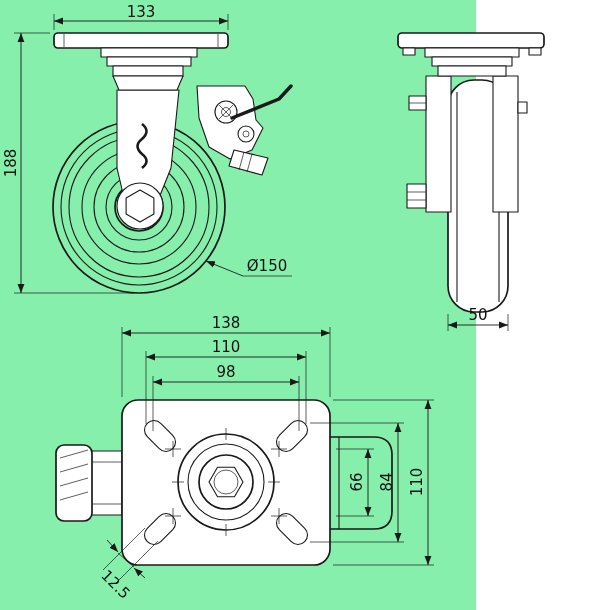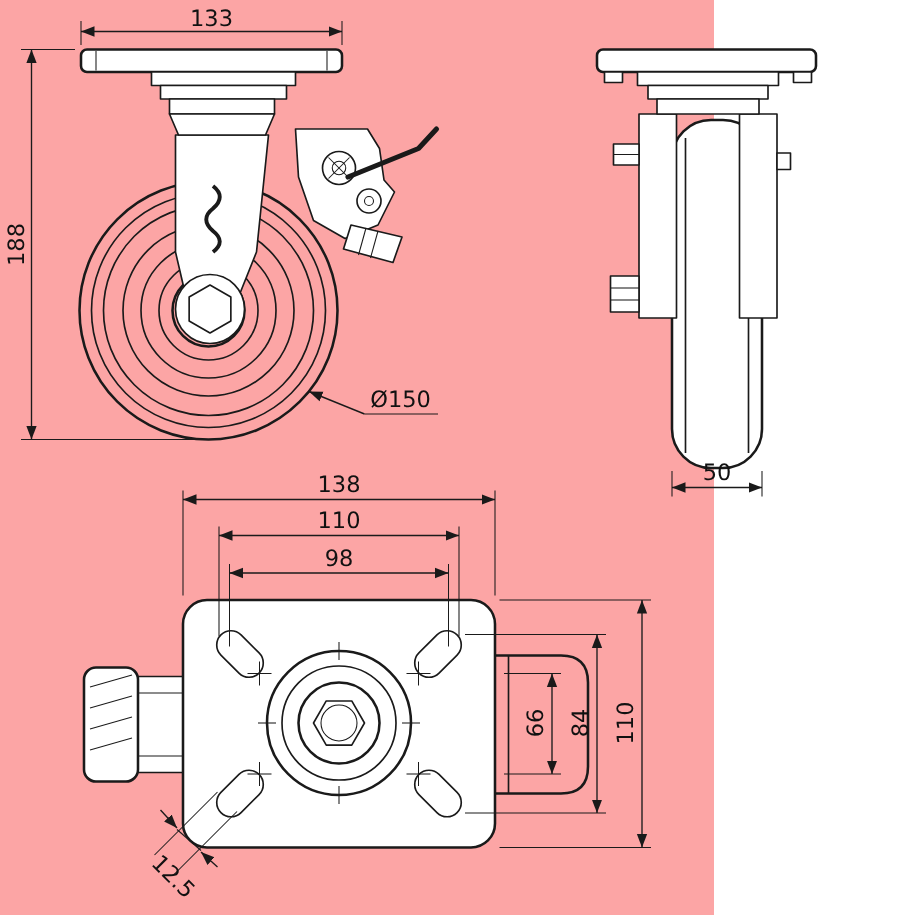--- a/index.html
+++ b/index.html
@@ -1,16 +1,16 @@
 <!DOCTYPE html>
 <html><head>
 <meta charset="utf-8">
 <style>
   html,body{margin:0;padding:0;background:#fff;}
-  .stage{width:476px;height:610px;background:#fca5a5;position:relative;font-family:"DejaVu Sans",sans-serif;}
+  .stage{width:476px;height:610px;background:#86efac;position:relative;font-family:"DejaVu Sans",sans-serif;}
   svg{display:block;}
   .o{stroke:#1a1a1a;stroke-width:1.7;fill:none;stroke-linejoin:round;stroke-linecap:round;}
   .m{stroke:#1a1a1a;stroke-width:1.1;fill:none;stroke-linejoin:round;}
   .t{stroke:#1a1a1a;stroke-width:0.7;fill:none;}
   .d{stroke:#1a1a1a;stroke-width:0.9;fill:none;}
   .wf{fill:#fff;}
   .lever{stroke:#1a1a1a;stroke-width:3.4;fill:none;stroke-linecap:round;stroke-linejoin:round;}
   text.dim{font-family:"DejaVu Sans",sans-serif;font-size:15px;fill:#111;}
 </style>
 </head>

